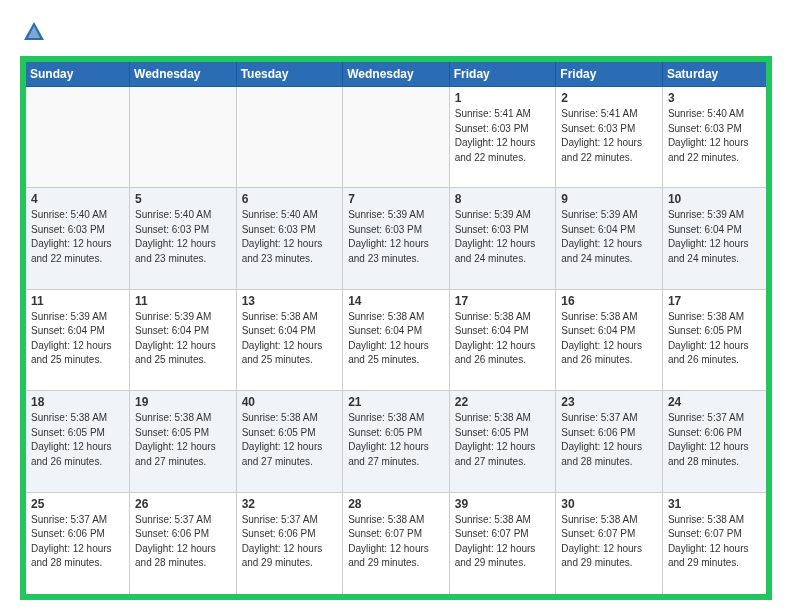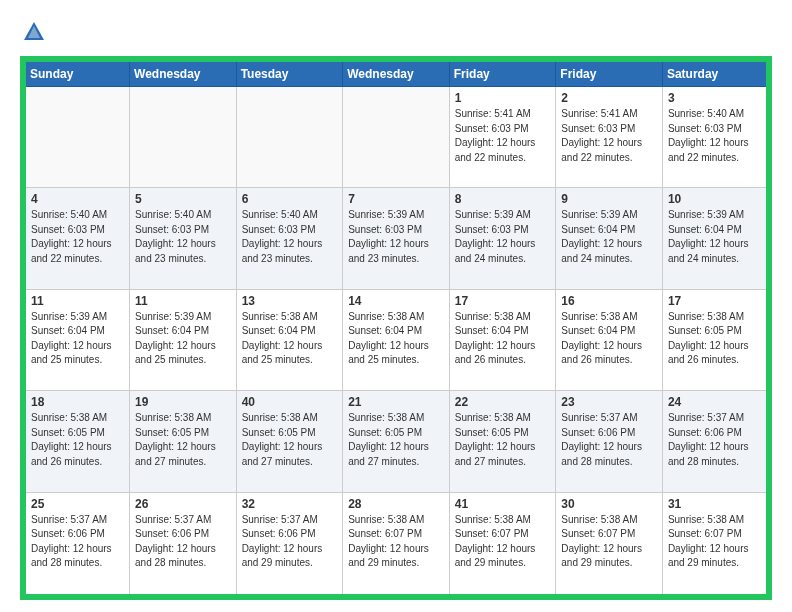--- a/index.html
+++ b/index.html
@@ -342,21 +342,21 @@
 and 29 minutes.</div>
           </td>
           <td>
             <span class="day-num">28</span>
             <div class="day-info" style="white-space: pre-line;">Sunrise: 5:38 AM
 Sunset: 6:07 PM
 Daylight: 12 hours
 and 29 minutes.</div>
           </td>
           <td>
-            <span class="day-num">41</span>
+            <span class="day-num">39</span>
             <div class="day-info" style="white-space: pre-line;">Sunrise: 5:38 AM
 Sunset: 6:07 PM
 Daylight: 12 hours
 and 29 minutes.</div>
           </td>
           <td>
             <span class="day-num">30</span>
             <div class="day-info" style="white-space: pre-line;">Sunrise: 5:38 AM
 Sunset: 6:07 PM
 Daylight: 12 hours

